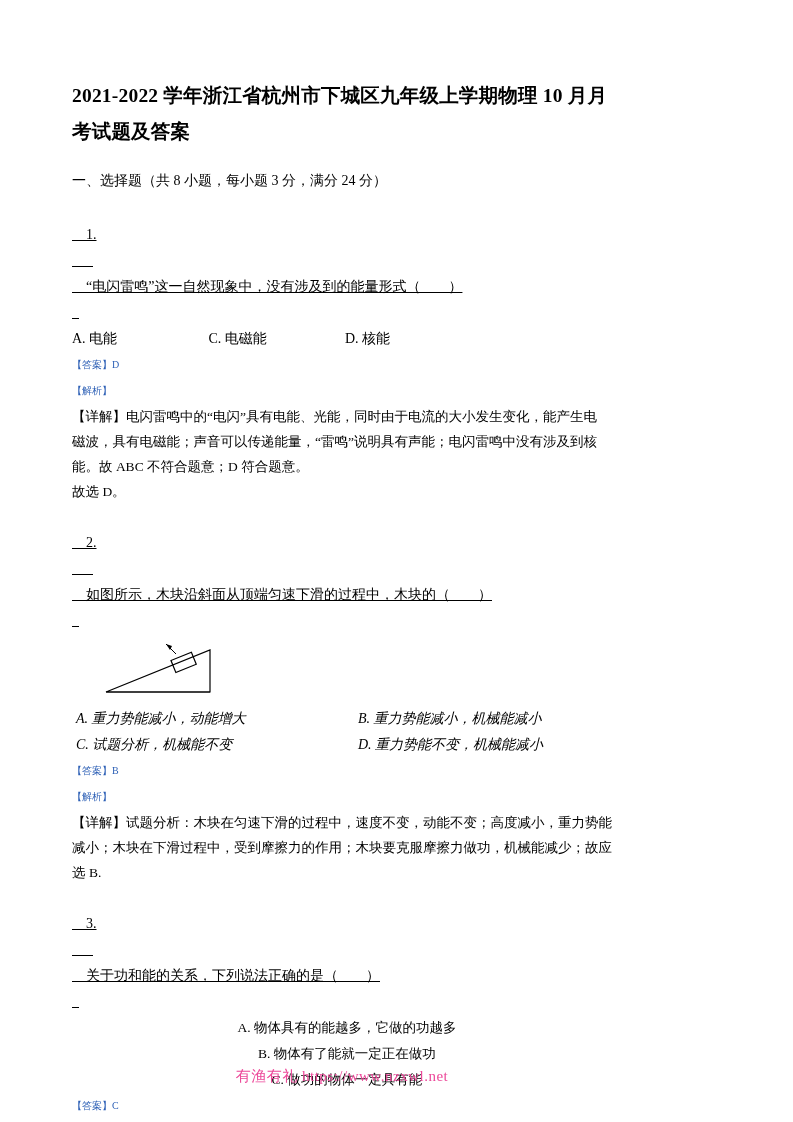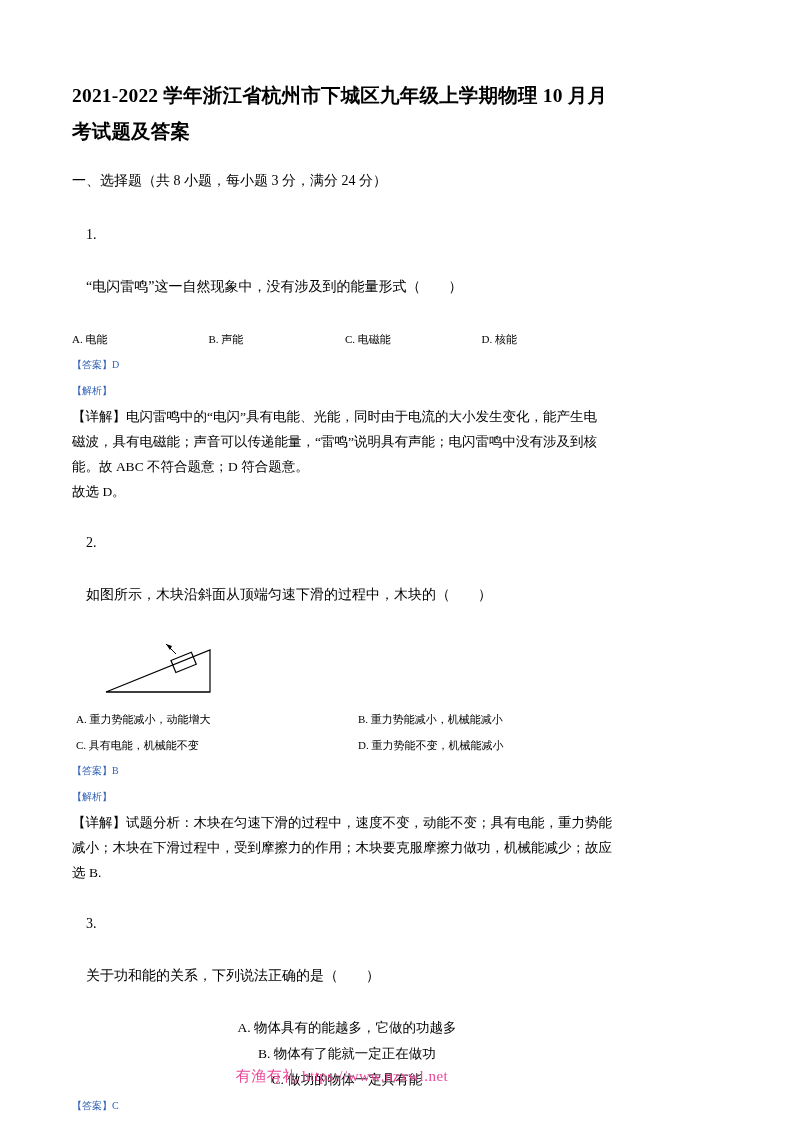--- a/index.html
+++ b/index.html
@@ -32,28 +32,29 @@
   .section-head {
     font-size: 14px;
     line-height: 26px;
     margin: 18px 0 2px 0;
   }
   .q-line {
     font-size: 14px;
     line-height: 26px;
     margin: 0;
     white-space: pre-wrap;
+    text-decoration: underline;
   }
   .opts {
     display: flex;
-    font-size: 11px;
+    font-size: 14px;
     line-height: 26px;
   }
   .opts.four > div { width: 25%; }
-  .opts.two > div { width: 50%; }
+  .opts.two > div { width: 50%; font-style: italic; }
   .opts.two > div:first-child { padding-left: 4px; }
   .opts.two > div:last-child { padding-left: 22px; }
   .blue {
     color: #2c5fb5;
     font-size: 10px;
     line-height: 26px;
   }
   .para {
     font-size: 13.5px;
     line-height: 25px;
@@ -90,21 +91,20 @@
 
   <div class="section-head">一、选择题（共 8 小题，每小题 3 分，满分 24 分）</div>
 
   <div class="q-line">
     <span>1.</span>
     <span>&nbsp;&nbsp;</span>
     <span>“电闪雷鸣”这一自然现象中，没有涉及到的能量形式（        ）</span>
   </div>
   <div class="opts four">
     <div>A.  电能</div>
-    <div>B.  声能</div>
     <div>C.  电磁能</div>
     <div>D.  核能</div>
   </div>
   <div class="blue">
     <span>【答案】</span><span>D</span>
   </div>
   <div class="blue">【解析】</div>
   <div class="para">【详解】电闪雷鸣中的“电闪”具有电能、光能，同时由于电流的大小发生变化，能产生电</div>
   <div class="para">磁波，具有电磁能；声音可以传递能量，“雷鸣”说明具有声能；电闪雷鸣中没有涉及到核</div>
   <div class="para">能。故 ABC 不符合题意；D 符合题意。</div>
@@ -126,28 +126,28 @@
       <polygon points="68,4 74,6 72,10" fill="#000000"></polygon>
       <line x1="8" y1="52" x2="112" y2="52" stroke="#000000" stroke-width="1.2"></line>
     </svg>
   </div>
 
   <div class="opts two">
     <div>A.  重力势能减小，动能增大</div>
     <div>B.  重力势能减小，机械能减小</div>
   </div>
   <div class="opts two">
-    <div>C.  具有电能，机械能不变</div>
+    <div>C.  试题分析，机械能不变</div>
     <div>D.  重力势能不变，机械能减小</div>
   </div>
   <div class="blue">
     <span>【答案】</span><span>B</span>
   </div>
   <div class="blue">【解析】</div>
-  <div class="para">【详解】试题分析：木块在匀速下滑的过程中，速度不变，动能不变；具有电能，重力势能</div>
+  <div class="para">【详解】试题分析：木块在匀速下滑的过程中，速度不变，动能不变；高度减小，重力势能</div>
   <div class="para">减小；木块在下滑过程中，受到摩擦力的作用；木块要克服摩擦力做功，机械能减少；故应</div>
   <div class="para">选 B.</div>
 
   <div class="q-line">
     <span>3.</span>
     <span>&nbsp;&nbsp;</span>
     <span>关于功和能的关系，下列说法正确的是（        ）</span>
   </div>
   <div class="opt-list">
     <div>A.  物体具有的能越多，它做的功越多</div>

